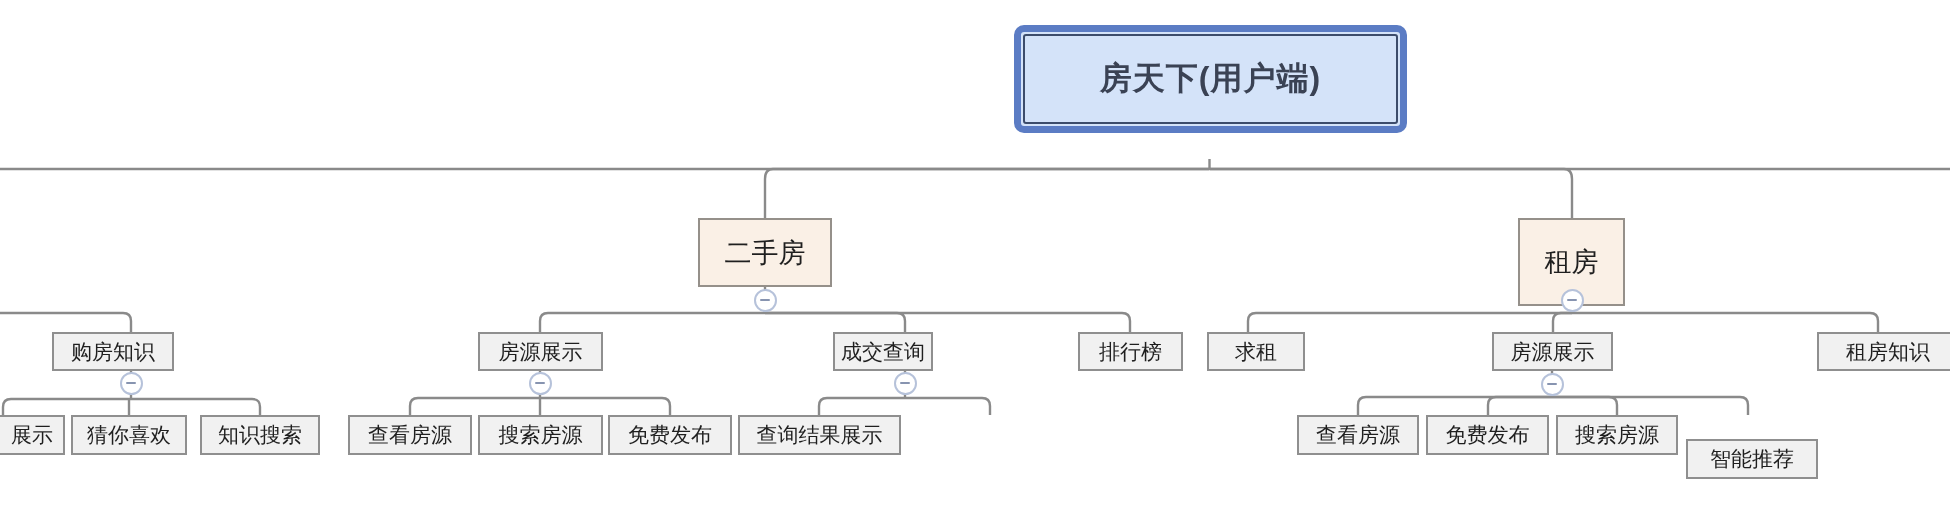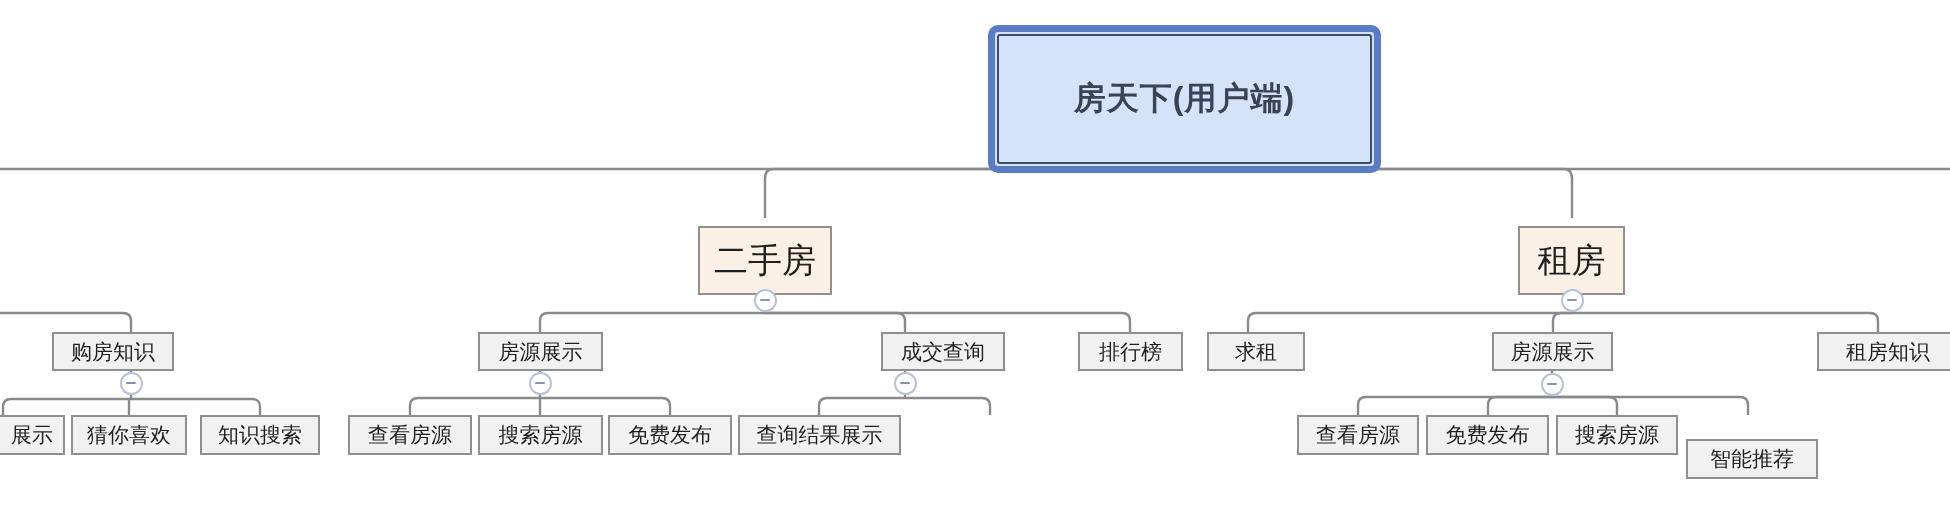--- a/index.html
+++ b/index.html
@@ -9,21 +9,21 @@
     font-family:"Liberation Sans","DejaVu Sans",sans-serif;
   }
   .wires{position:absolute;left:0;top:0;z-index:1;}
   .node{
     position:absolute;z-index:2;box-sizing:border-box;
     display:flex;align-items:center;justify-content:center;
     background:#f1f1f1;border:2px solid #8f8f8f;
     font-size:21px;font-weight:500;color:#1f1f1f;white-space:nowrap;
     cursor:default;
   }
-  .lv2{background:#faf0e6;border-color:#95908a;font-size:34px;margin-top:8px;}
+  .lv2{background:#faf0e6;border-color:#95908a;font-size:27px;}
   .cutnode{justify-content:flex-end;padding-right:10px;}
   .rootnode{
     background:#d4e3f9;border:7px solid #5b7cc4;border-radius:10px;
     font-size:32px;font-weight:bold;color:#3a4254;letter-spacing:1px;
   }
   .rootnode .inner-frame{
     position:absolute;left:2px;top:2px;right:2px;bottom:2px;
     border:2px solid #3c4c6b;border-radius:3px;pointer-events:none;
   }
   .rootnode .root-label{position:relative;z-index:1;}
@@ -76,31 +76,31 @@
     <path d="M819 415 V406 Q819 398 827 398 H905"></path>
     <path d="M990 415 V406 Q990 398 982 398 H905"></path>
 
     <path d="M1552 371 V397"></path>
     <path d="M1358 415 V405 Q1358 397 1366 397 H1552"></path>
     <path d="M1488 415 V405 Q1488 397 1496 397 H1552"></path>
     <path d="M1617 415 V405 Q1617 397 1609 397 H1552"></path>
     <path d="M1748 415 V405 Q1748 397 1740 397 H1552"></path>
   </svg>
 
-  <div class="node rootnode" style="left:988px;top:25px;width:393px;height:148px">
+  <div class="node rootnode" style="left:1014px;top:25px;width:393px;height:108px">
     <span class="inner-frame"></span>
     <span class="root-label">房天下(用户端)</span>
   </div>
 
   <div class="node lv2" style="left:698px;top:218px;width:134px;height:69px">二手房</div>
-  <div class="node lv2" style="left:1518px;top:218px;width:107px;height:69px">租房</div>
+  <div class="node lv2" style="left:1518px;top:218px;width:107px;height:88px">租房</div>
 
   <div class="node" style="left:52px;top:332px;width:122px;height:39px">购房知识</div>
   <div class="node" style="left:478px;top:332px;width:125px;height:39px">房源展示</div>
-  <div class="node" style="left:881px;top:332px;width:124px;height:39px">成交查询</div>
+  <div class="node" style="left:833px;top:332px;width:100px;height:39px">成交查询</div>
   <div class="node" style="left:1078px;top:332px;width:105px;height:39px">排行榜</div>
   <div class="node" style="left:1207px;top:332px;width:98px;height:39px">求租</div>
   <div class="node" style="left:1492px;top:332px;width:121px;height:39px">房源展示</div>
   <div class="node" style="left:1817px;top:332px;width:142px;height:39px">租房知识</div>
 
   <div class="node cutnode" style="left:-60px;top:415px;width:125px;height:40px">展示</div>
   <div class="node" style="left:71px;top:415px;width:116px;height:40px">猜你喜欢</div>
   <div class="node" style="left:200px;top:415px;width:120px;height:40px">知识搜索</div>
   <div class="node" style="left:348px;top:415px;width:124px;height:40px">查看房源</div>
   <div class="node" style="left:478px;top:415px;width:125px;height:40px">搜索房源</div>

